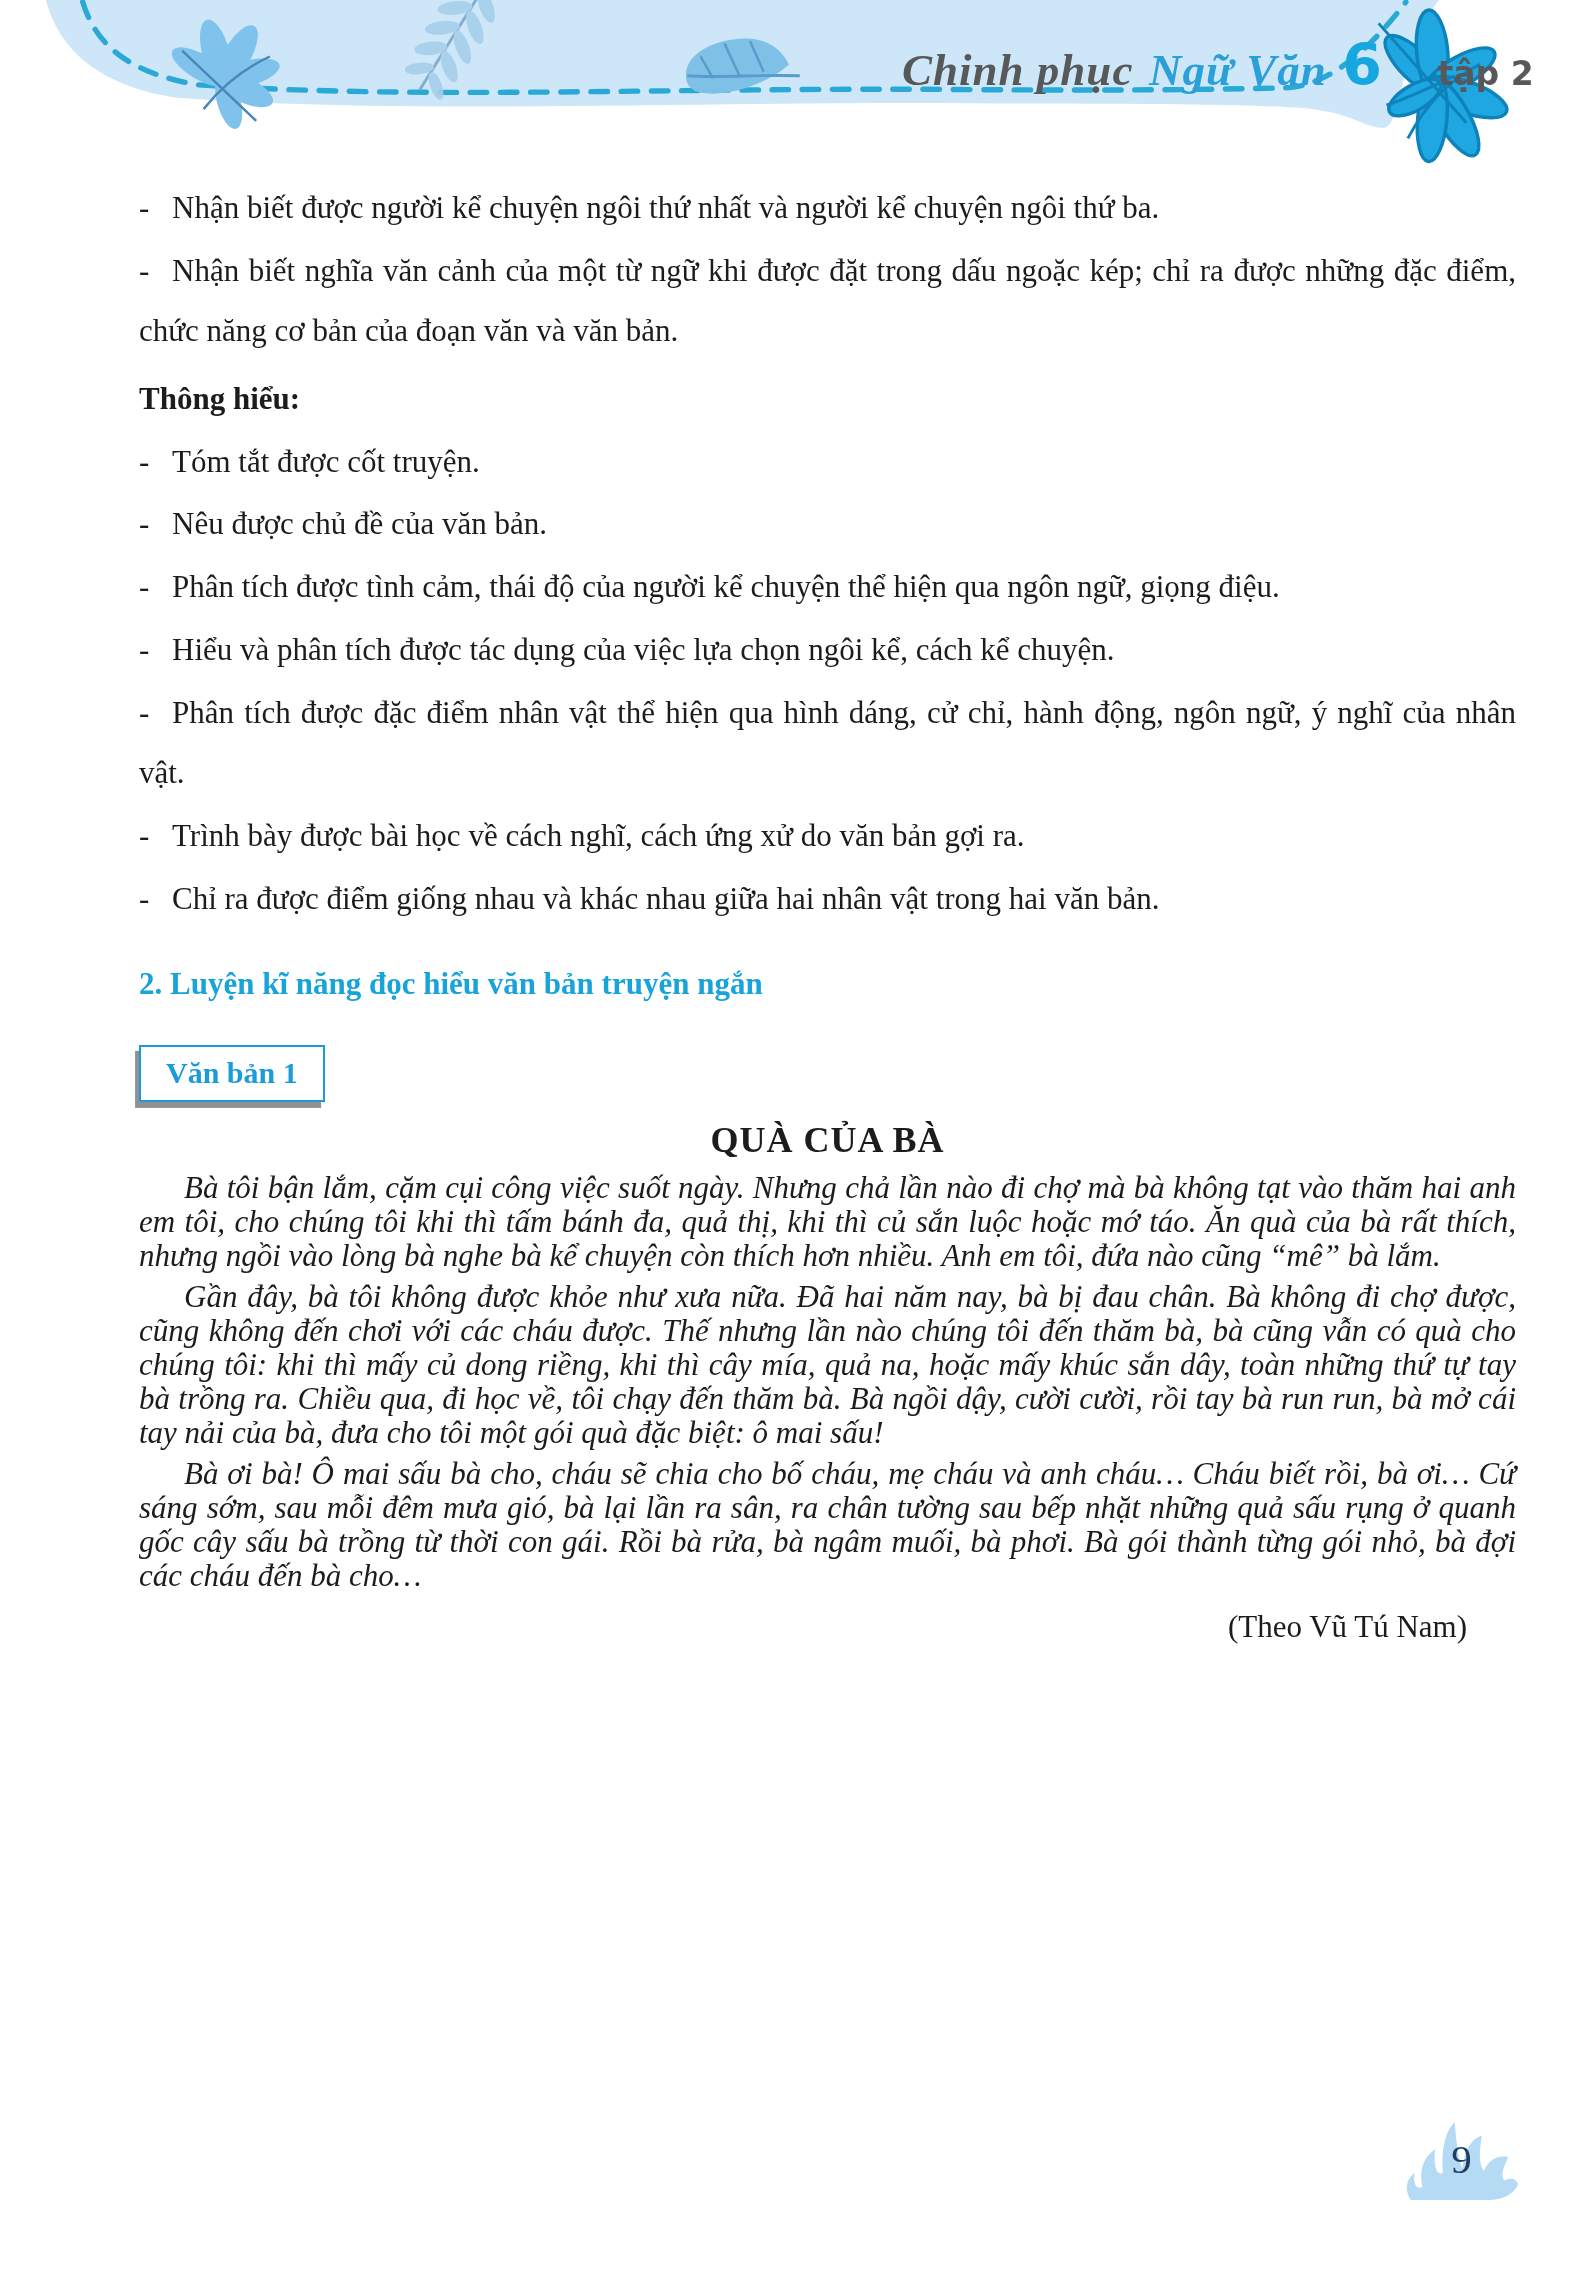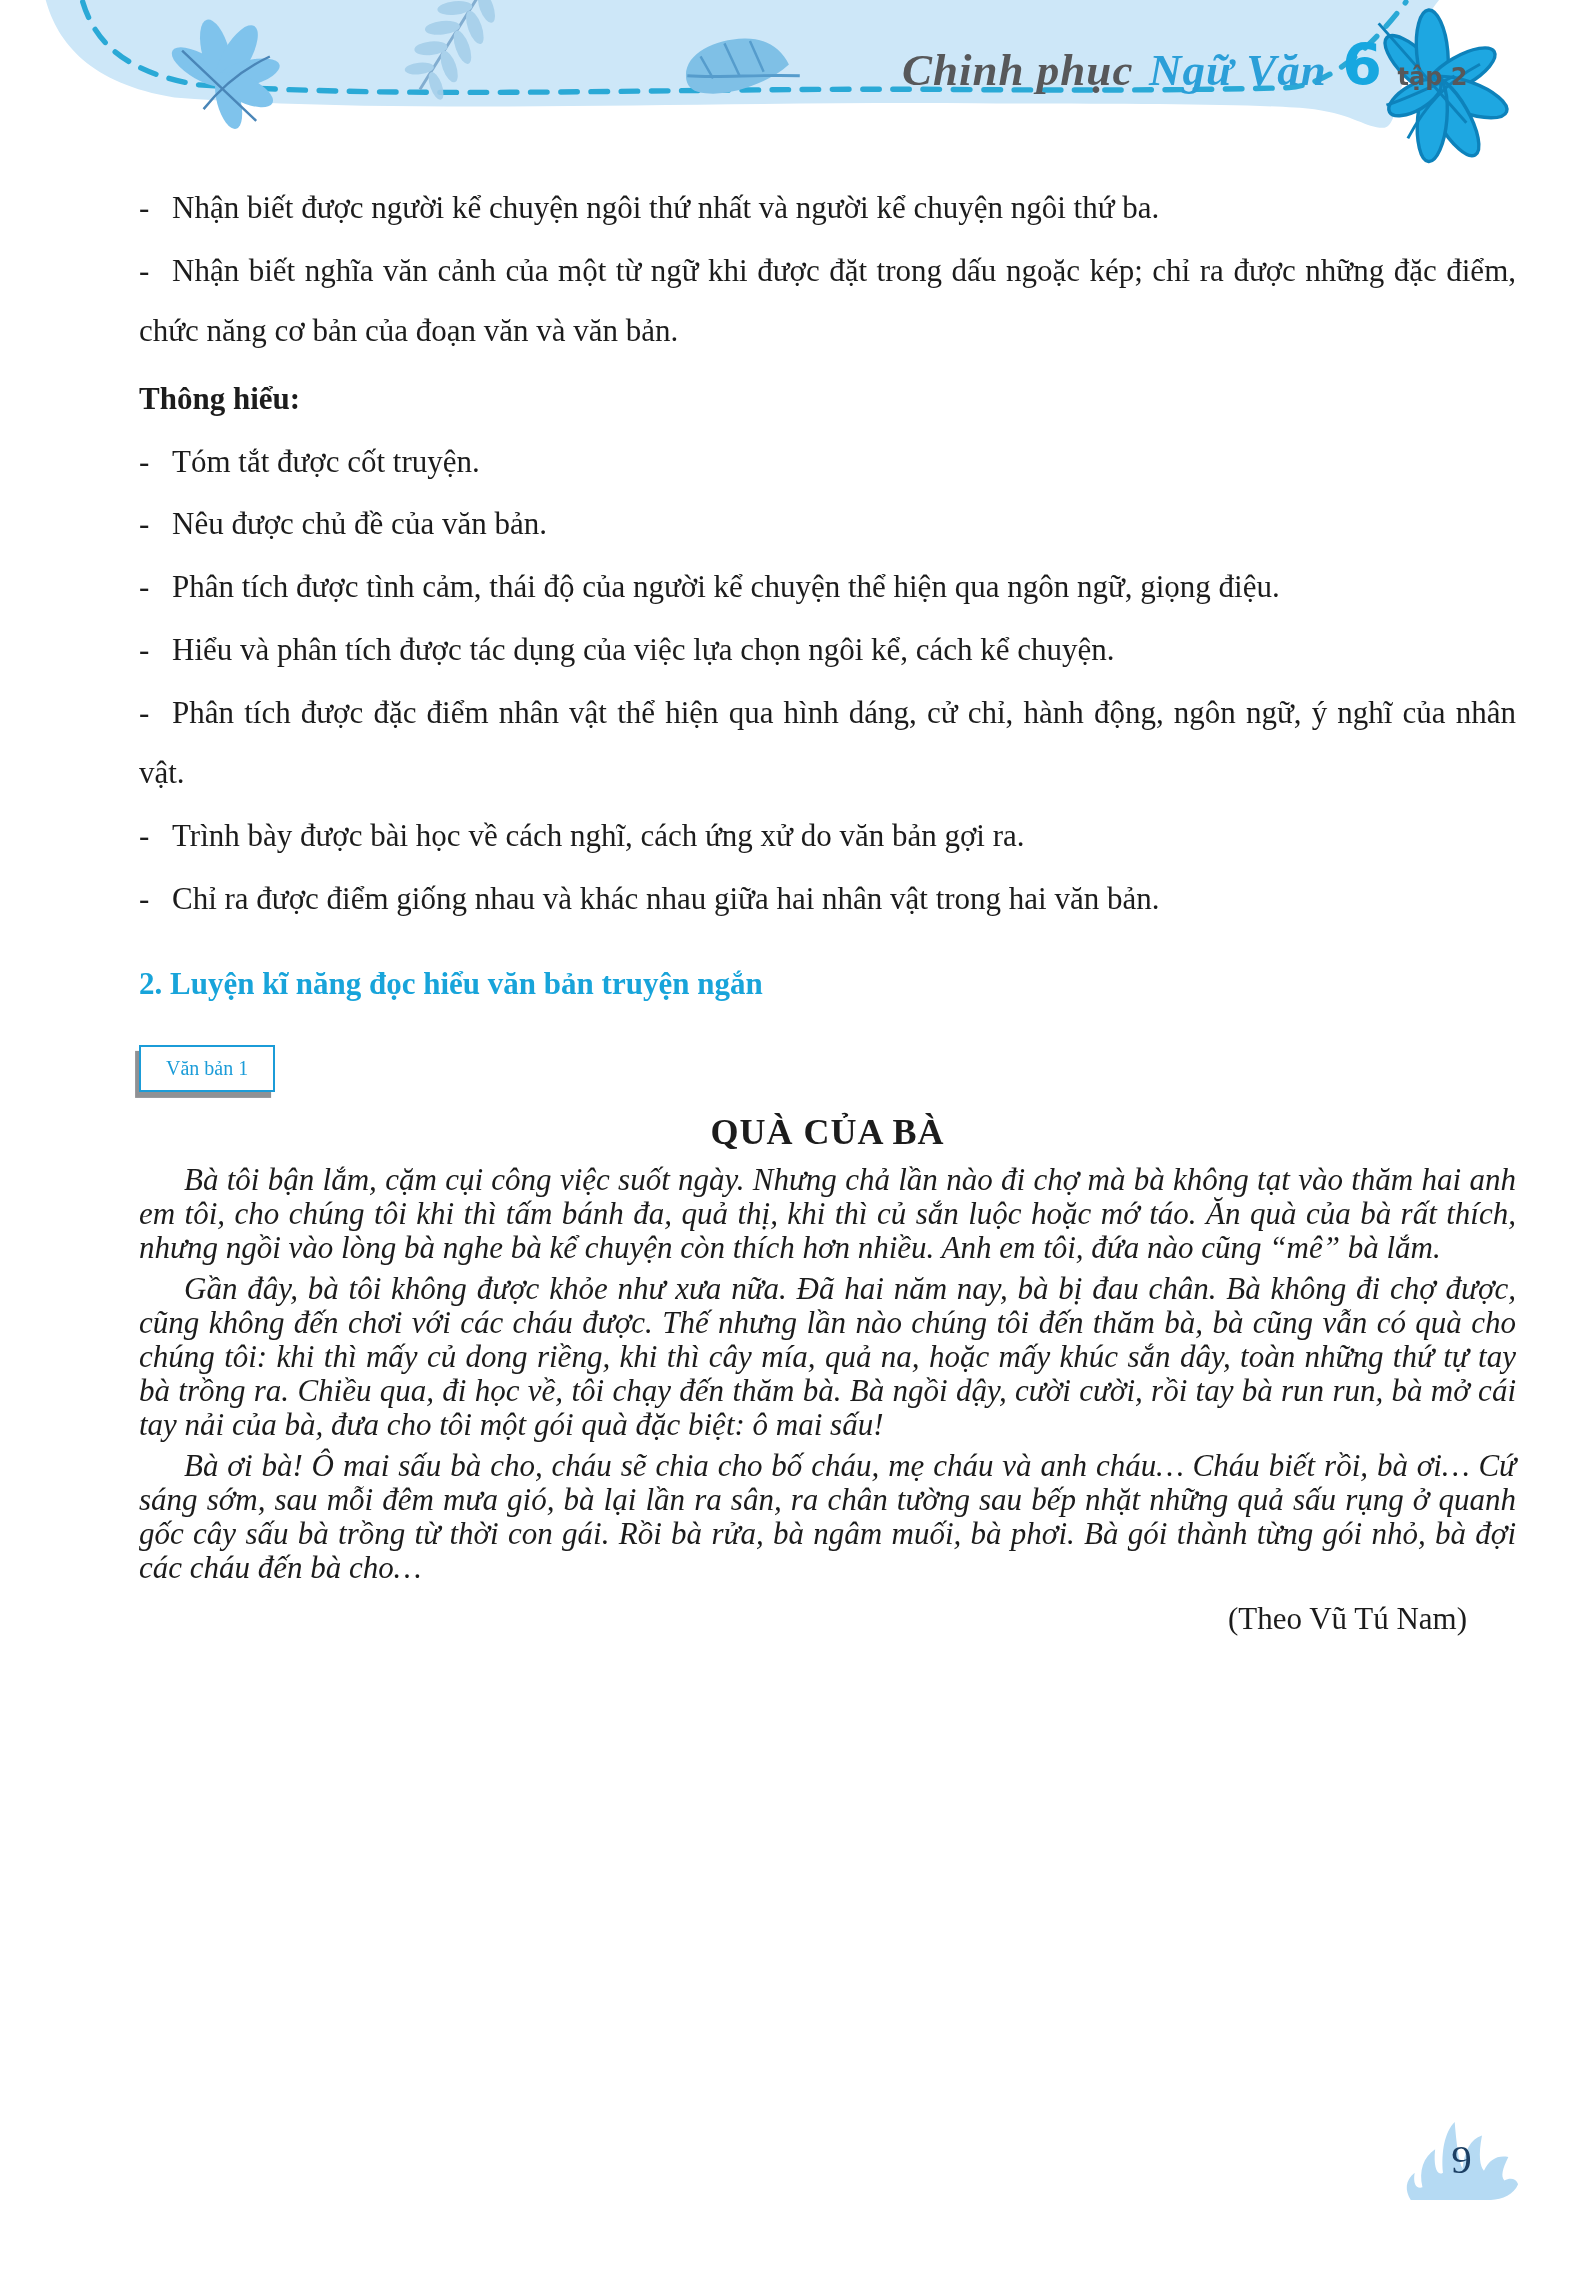--- a/index.html
+++ b/index.html
@@ -16,37 +16,37 @@
   .header{position:absolute;top:0;left:0;width:1590px;height:190px;}
   .banner-svg{position:absolute;top:0;left:0;}
   .book-title{
     position:absolute;top:37px;left:902px;
     display:flex;align-items:baseline;gap:15.6px;
     white-space:nowrap;
   }
   .bt-script1{font-size:45px;color:#57585a;font-style:italic;font-weight:600;letter-spacing:1px;}
   .bt-script2{font-size:45px;color:#2b9fd8;font-style:italic;font-weight:700;letter-spacing:1px;}
   .bt-num{font-size:57px;color:#17a7e0;font-weight:800;font-family:"DejaVu Sans",sans-serif;line-height:1;}
-  .bt-vol{font-size:24px;color:#57585a;font-weight:700;font-family:"DejaVu Sans",sans-serif;}
+  .bt-vol{font-size:33px;color:#57585a;font-weight:700;font-family:"DejaVu Sans",sans-serif;margin-left:40px;}
 
   
   .content{
     position:absolute;top:178px;left:0;width:1590px;
     padding:0 74px 0 139px;box-sizing:border-box;
     font-size:31px;line-height:60px;text-align:justify;
   }
   .bullet{margin:0 0 2.9px 0;}
   .dash{display:inline-block;width:33px;}
   .sec-heading{font-weight:bold;margin:7.8px 0 2.9px 0;}
   .blue-heading{color:#18a4da;font-weight:bold;margin:25px 0 0 0;}
 
   .textbox{
     display:inline-block;margin-top:31px;
     border:2.9px solid #1b9cd8;background:#ffffff;
-    color:#1b9cd8;font-weight:normal;font-size:20px;line-height:1;
+    color:#1b9cd8;font-weight:bold;font-size:30px;line-height:1;
     padding:10.7px 25px 12.7px 25px;
     box-shadow:-3.9px 5.9px 0 #8f9194;
   }
 
   .story-title{
     text-align:center;font-weight:bold;font-size:36px;
     line-height:45px;margin:15.6px 0 7.8px 0;letter-spacing:1px;
   }
   .story-para{
     font-style:italic;line-height:34px;margin:0 0 6.8px 0;

